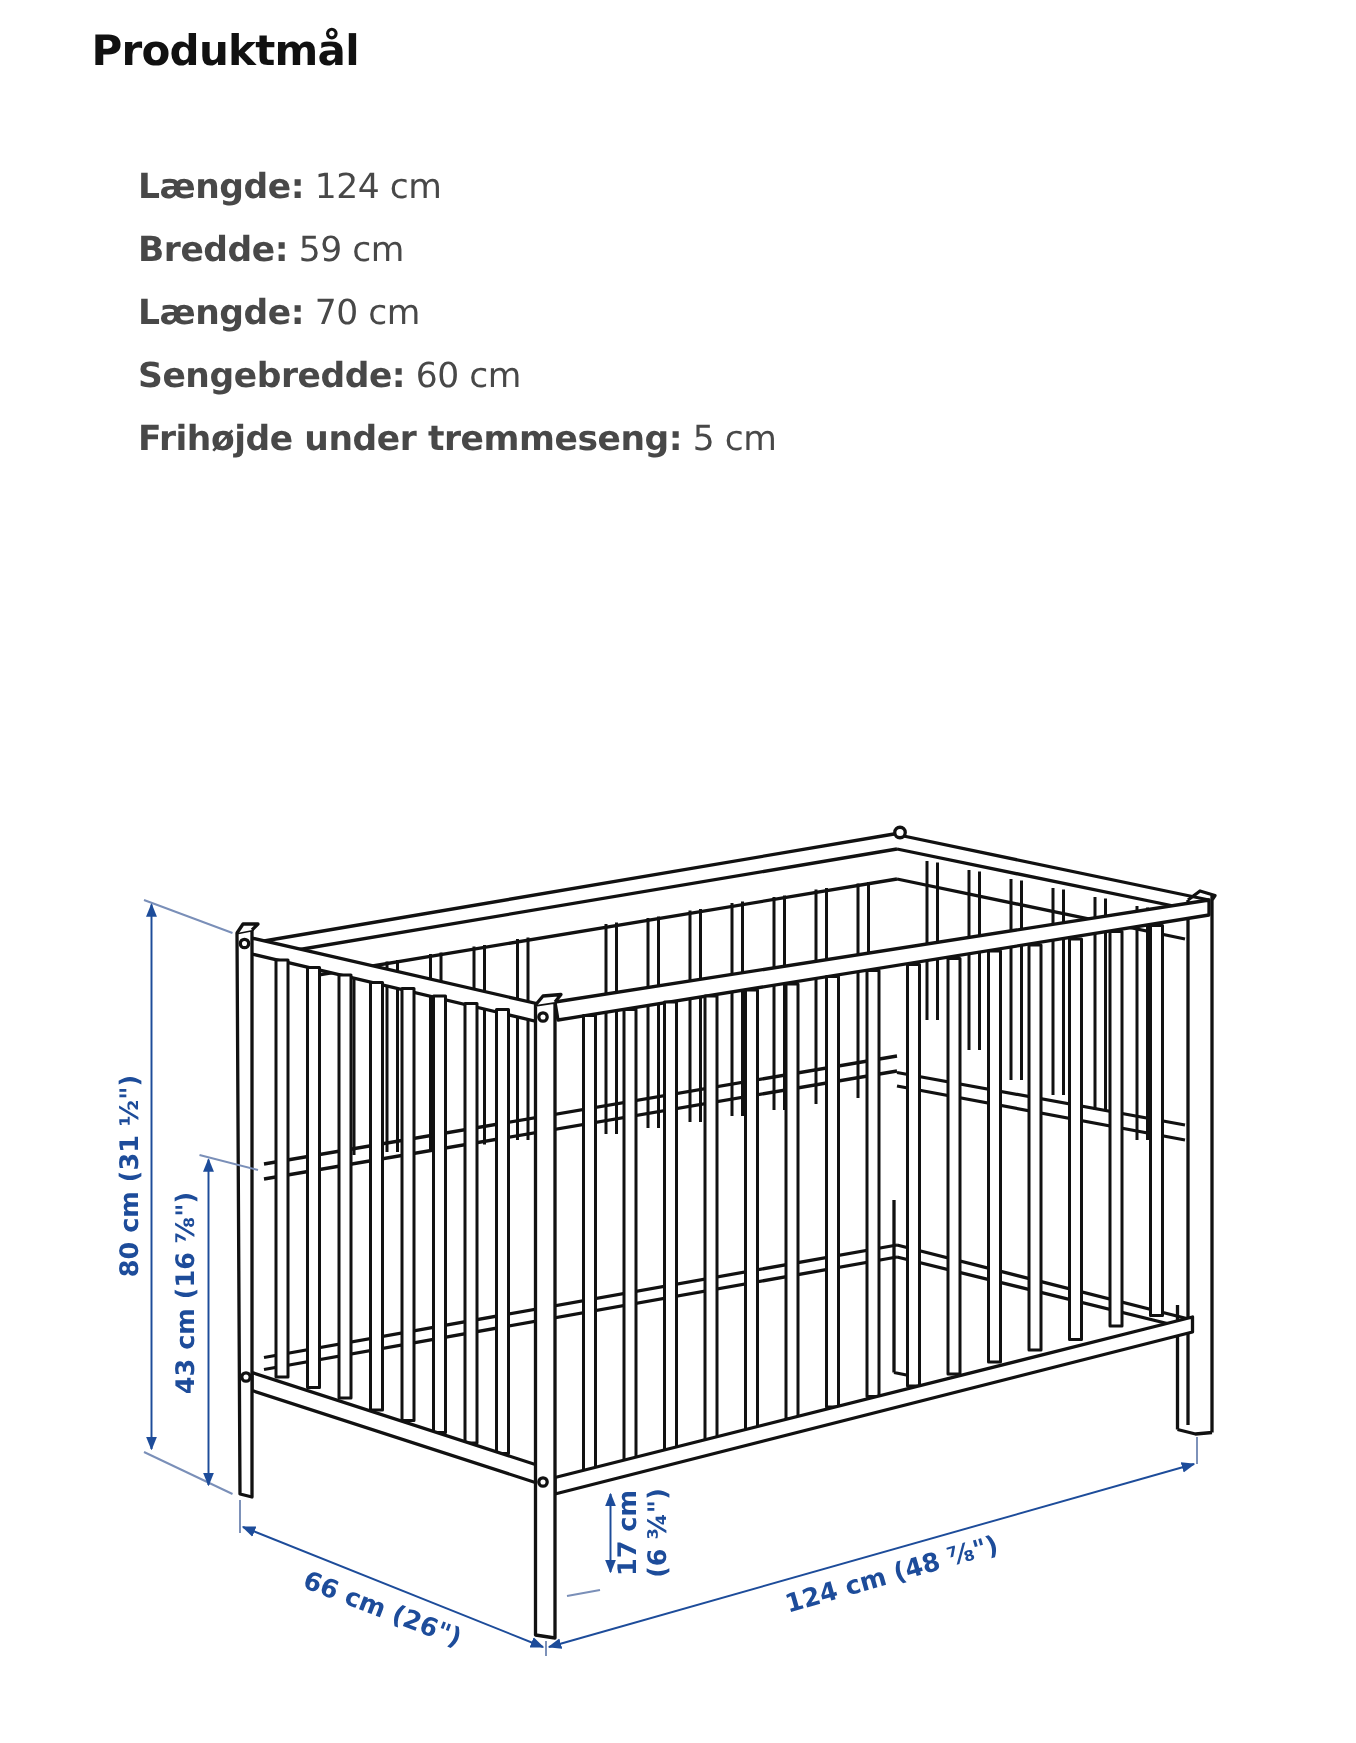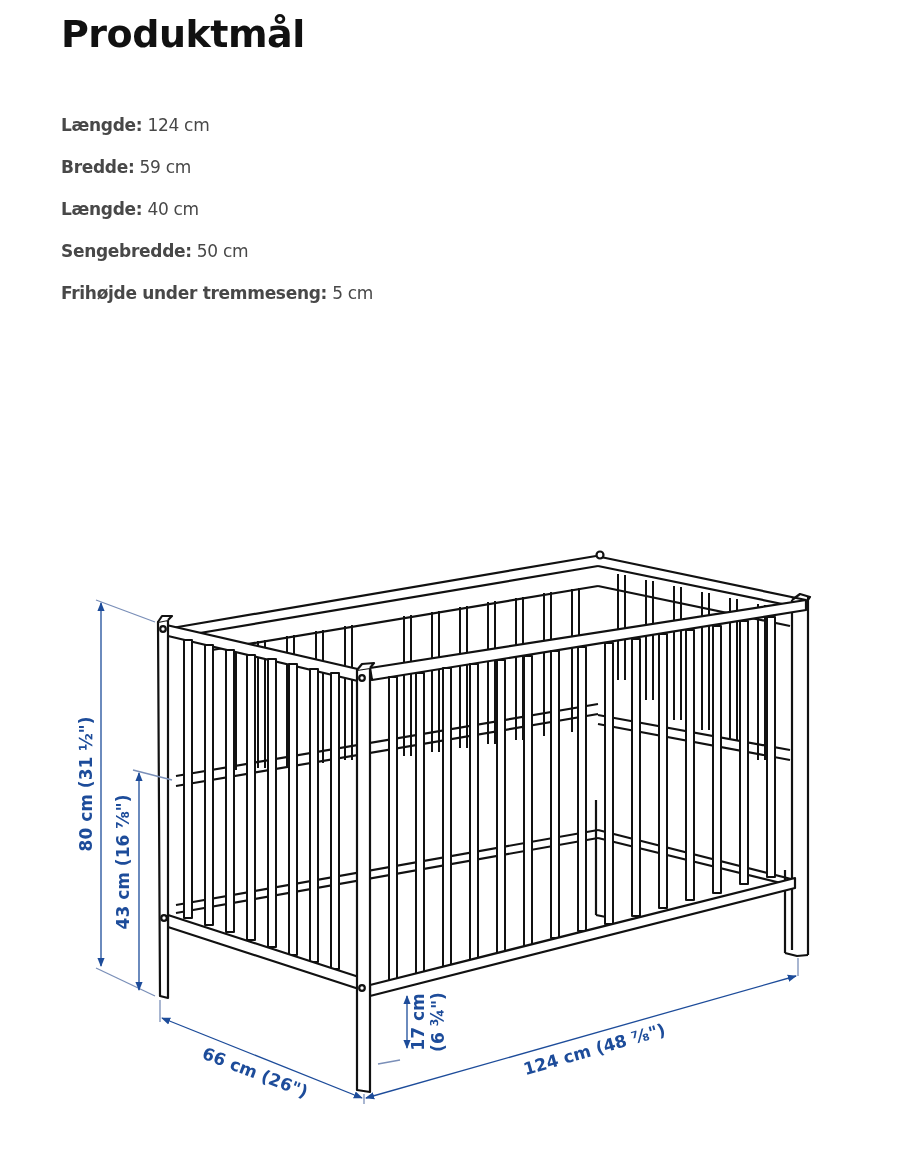--- a/index.html
+++ b/index.html
@@ -1,33 +1,33 @@
 <!DOCTYPE html>
 <html><head>
 <meta charset="utf-8">
 <style>
   html, body { margin:0; padding:0; background:#ffffff; }
   body { width:904px; height:1162px; position:relative; overflow:hidden; font-family:"DejaVu Sans", "Liberation Sans", sans-serif; }
-  .title { position:absolute; left:61px; top:6px; margin:0; font-size:38px; font-weight:bold; color:#111111; letter-spacing:-0.5px; line-height:56px; }
+  .title { position:absolute; left:61px; top:6px; margin:0; font-size:28px; font-weight:bold; color:#111111; letter-spacing:-0.5px; line-height:56px; }
   .specs { position:absolute; left:61px; top:104px; margin:0; padding:0; list-style:none; }
-  .spec { font-size:17px; line-height:42px; color:#484848; white-space:nowrap; letter-spacing:-0.3px; }
+  .spec { font-size:23px; line-height:42px; color:#484848; white-space:nowrap; letter-spacing:-0.3px;margin-left:31px; }
   .spec .k { font-weight:bold; }
   .drawing { position:absolute; left:0; top:0; width:904px; height:1162px; }
   .dim-label { font-family:"DejaVu Sans", "Liberation Sans", sans-serif; font-weight:bold; font-size:17px; fill:#1d4c9a; }
 </style>
 </head>
 <body>
 
 <h1 class="title">Produktmål</h1>
 
 <ul class="specs">
   <li class="spec"><span class="k">Længde:</span> <span>124 cm</span></li>
   <li class="spec"><span class="k">Bredde:</span> <span>59 cm</span></li>
-  <li class="spec"><span class="k">Længde:</span> <span>40 cm</span></li>
-  <li class="spec"><span class="k">Sengebredde:</span> <span>50 cm</span></li>
+  <li class="spec"><span class="k">Længde:</span> <span>70 cm</span></li>
+  <li class="spec"><span class="k">Sengebredde:</span> <span>60 cm</span></li>
   <li class="spec"><span class="k">Frihøjde under tremmeseng:</span> <span>5 cm</span></li>
 </ul>
 
 <svg class="drawing" viewBox="0 0 904 1162" xmlns="http://www.w3.org/2000/svg">
   <defs>
     <marker id="arr" viewBox="0 0 10 10" refX="9" refY="5" markerWidth="7" markerHeight="7" orient="auto-start-reverse">
       <path d="M0,1 L10,5 L0,9 z" fill="#1d4c9a"></path>
     </marker>
   </defs>
 

